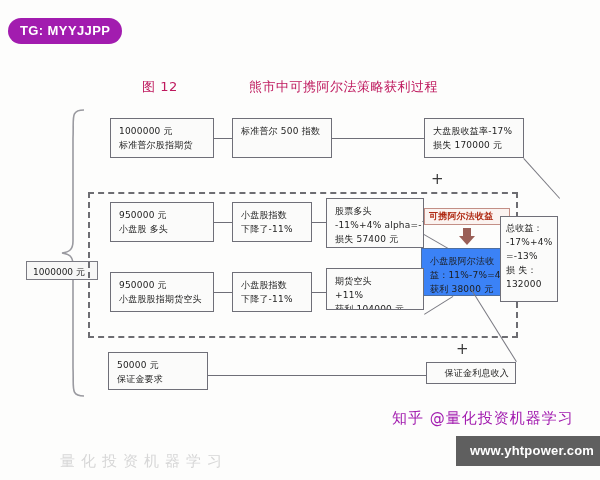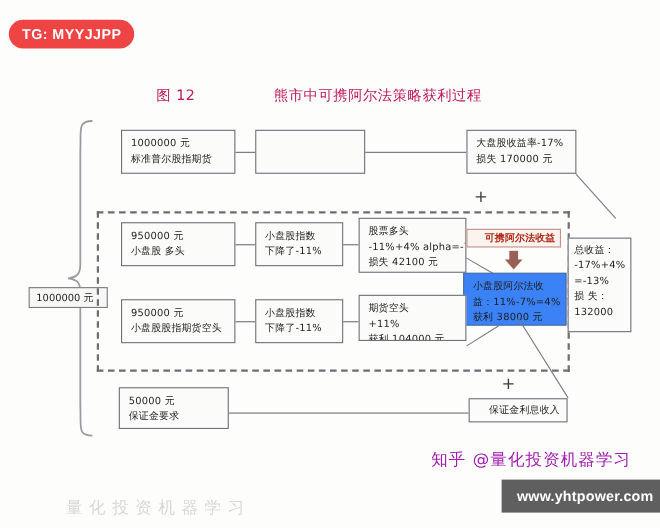--- a/index.html
+++ b/index.html
@@ -20,21 +20,21 @@
     background: #fdfdfc;
     overflow: hidden;
   }
 
   
   .tg-badge {
     position: absolute;
     left: 8px;
     top: 18px;
     padding: 6px 12px 7px 12px;
-    background: #ef4444;
+    background: #a21caf;
     color: #ffffff;
     font-size: 13px;
     font-weight: bold;
     letter-spacing: 0.4px;
     font-family: "Liberation Sans", sans-serif;
     line-height: 1;
     border-radius: 13px;
   }
 
   
@@ -83,21 +83,21 @@
 
   .box.blue {
     border-color: #4f6f9e;
     background: #3b82f6;
   }
   .box.redlabel {
     border-color: #c38f86;
     background: #fbf3f0;
     color: #b02b14;
     font-weight: bold;
-    text-align: right;
+    text-align: left;
     padding: 4px 4px;
     font-family: Liberation Mono, monospace;
   }
 
   
   .line {
     position: absolute;
     background: #6f6f78;
   }
   .hline { height: 1px; }
@@ -205,20 +205,21 @@
   <div class="dashed-region" style="left:88px; top:192px; width:430px; height:146px;"></div>
 
   <div class="box" style="left:110px; top:118px; width:104px; height:40px;">
     <span class="ln">1000000 元</span>
     <span class="ln">标准普尔股指期货</span>
   </div>
 
   <div class="line hline" style="left:214px; top:138px; width:18px;"></div>
 
   <div class="box" style="left:232px; top:118px; width:100px; height:40px;">
+    <span class="ln">标准普尔 500 指数</span>
   </div>
 
   <div class="line hline" style="left:332px; top:138px; width:92px;"></div>
 
   <div class="box" style="left:424px; top:118px; width:100px; height:40px;">
     <span class="ln">大盘股收益率-17%</span>
     <span class="ln">损失 170000 元</span>
   </div>
 
   <div class="line diag" style="left:524px; top:158px; width:54px; transform:rotate(48deg); background:#7a7a82;"></div>
@@ -235,21 +236,21 @@
   <div class="box" style="left:232px; top:202px; width:80px; height:40px;">
     <span class="ln">小盘股指数</span>
     <span class="ln">下降了-11%</span>
   </div>
 
   <div class="line hline" style="left:312px; top:222px; width:14px;"></div>
 
   <div class="box" style="left:326px; top:198px; width:98px; height:50px;">
     <span class="ln">股票多头</span>
     <span class="ln">-11%+4% alpha=-7%</span>
-    <span class="ln">损失 42100 元</span>
+    <span class="ln">损失 57400 元</span>
   </div>
 
   <div class="line diag" style="left:424px; top:234px; width:32px; transform:rotate(30deg); background:#7a7a82;"></div>
 
   <div class="box redlabel" style="left:424px; top:208px; width:86px; height:17px; line-height:9px;">
     <span class="ln">可携阿尔法收益</span>
   </div>
 
   <div class="red-arrow" style="left:459px; top:228px;">
     <span class="shaft"></span>
@@ -257,21 +258,21 @@
   </div>
 
   <div class="box blue" style="left:421px; top:248px; width:94px; height:48px;">
     <span class="ln">小盘股阿尔法收</span>
     <span class="ln">益：11%-7%=4%</span>
     <span class="ln">获利 38000 元</span>
   </div>
 
   <div class="line hline" style="left:515px; top:271px; width:17px;"></div>
 
-  <div class="box" style="left:516px; top:216px; width:58px; height:86px; padding:4px 5px;">
+  <div class="box" style="left:500px; top:216px; width:58px; height:86px; padding:4px 5px;">
     <span class="ln">总收益：</span>
     <span class="ln">-17%+4%</span>
     <span class="ln">=-13%</span>
     <span class="ln">损 失：</span>
     <span class="ln">132000</span>
   </div>
 
   <div class="box" style="left:110px; top:272px; width:104px; height:40px;">
     <span class="ln">950000 元</span>
     <span class="ln">小盘股股指期货空头</span>

